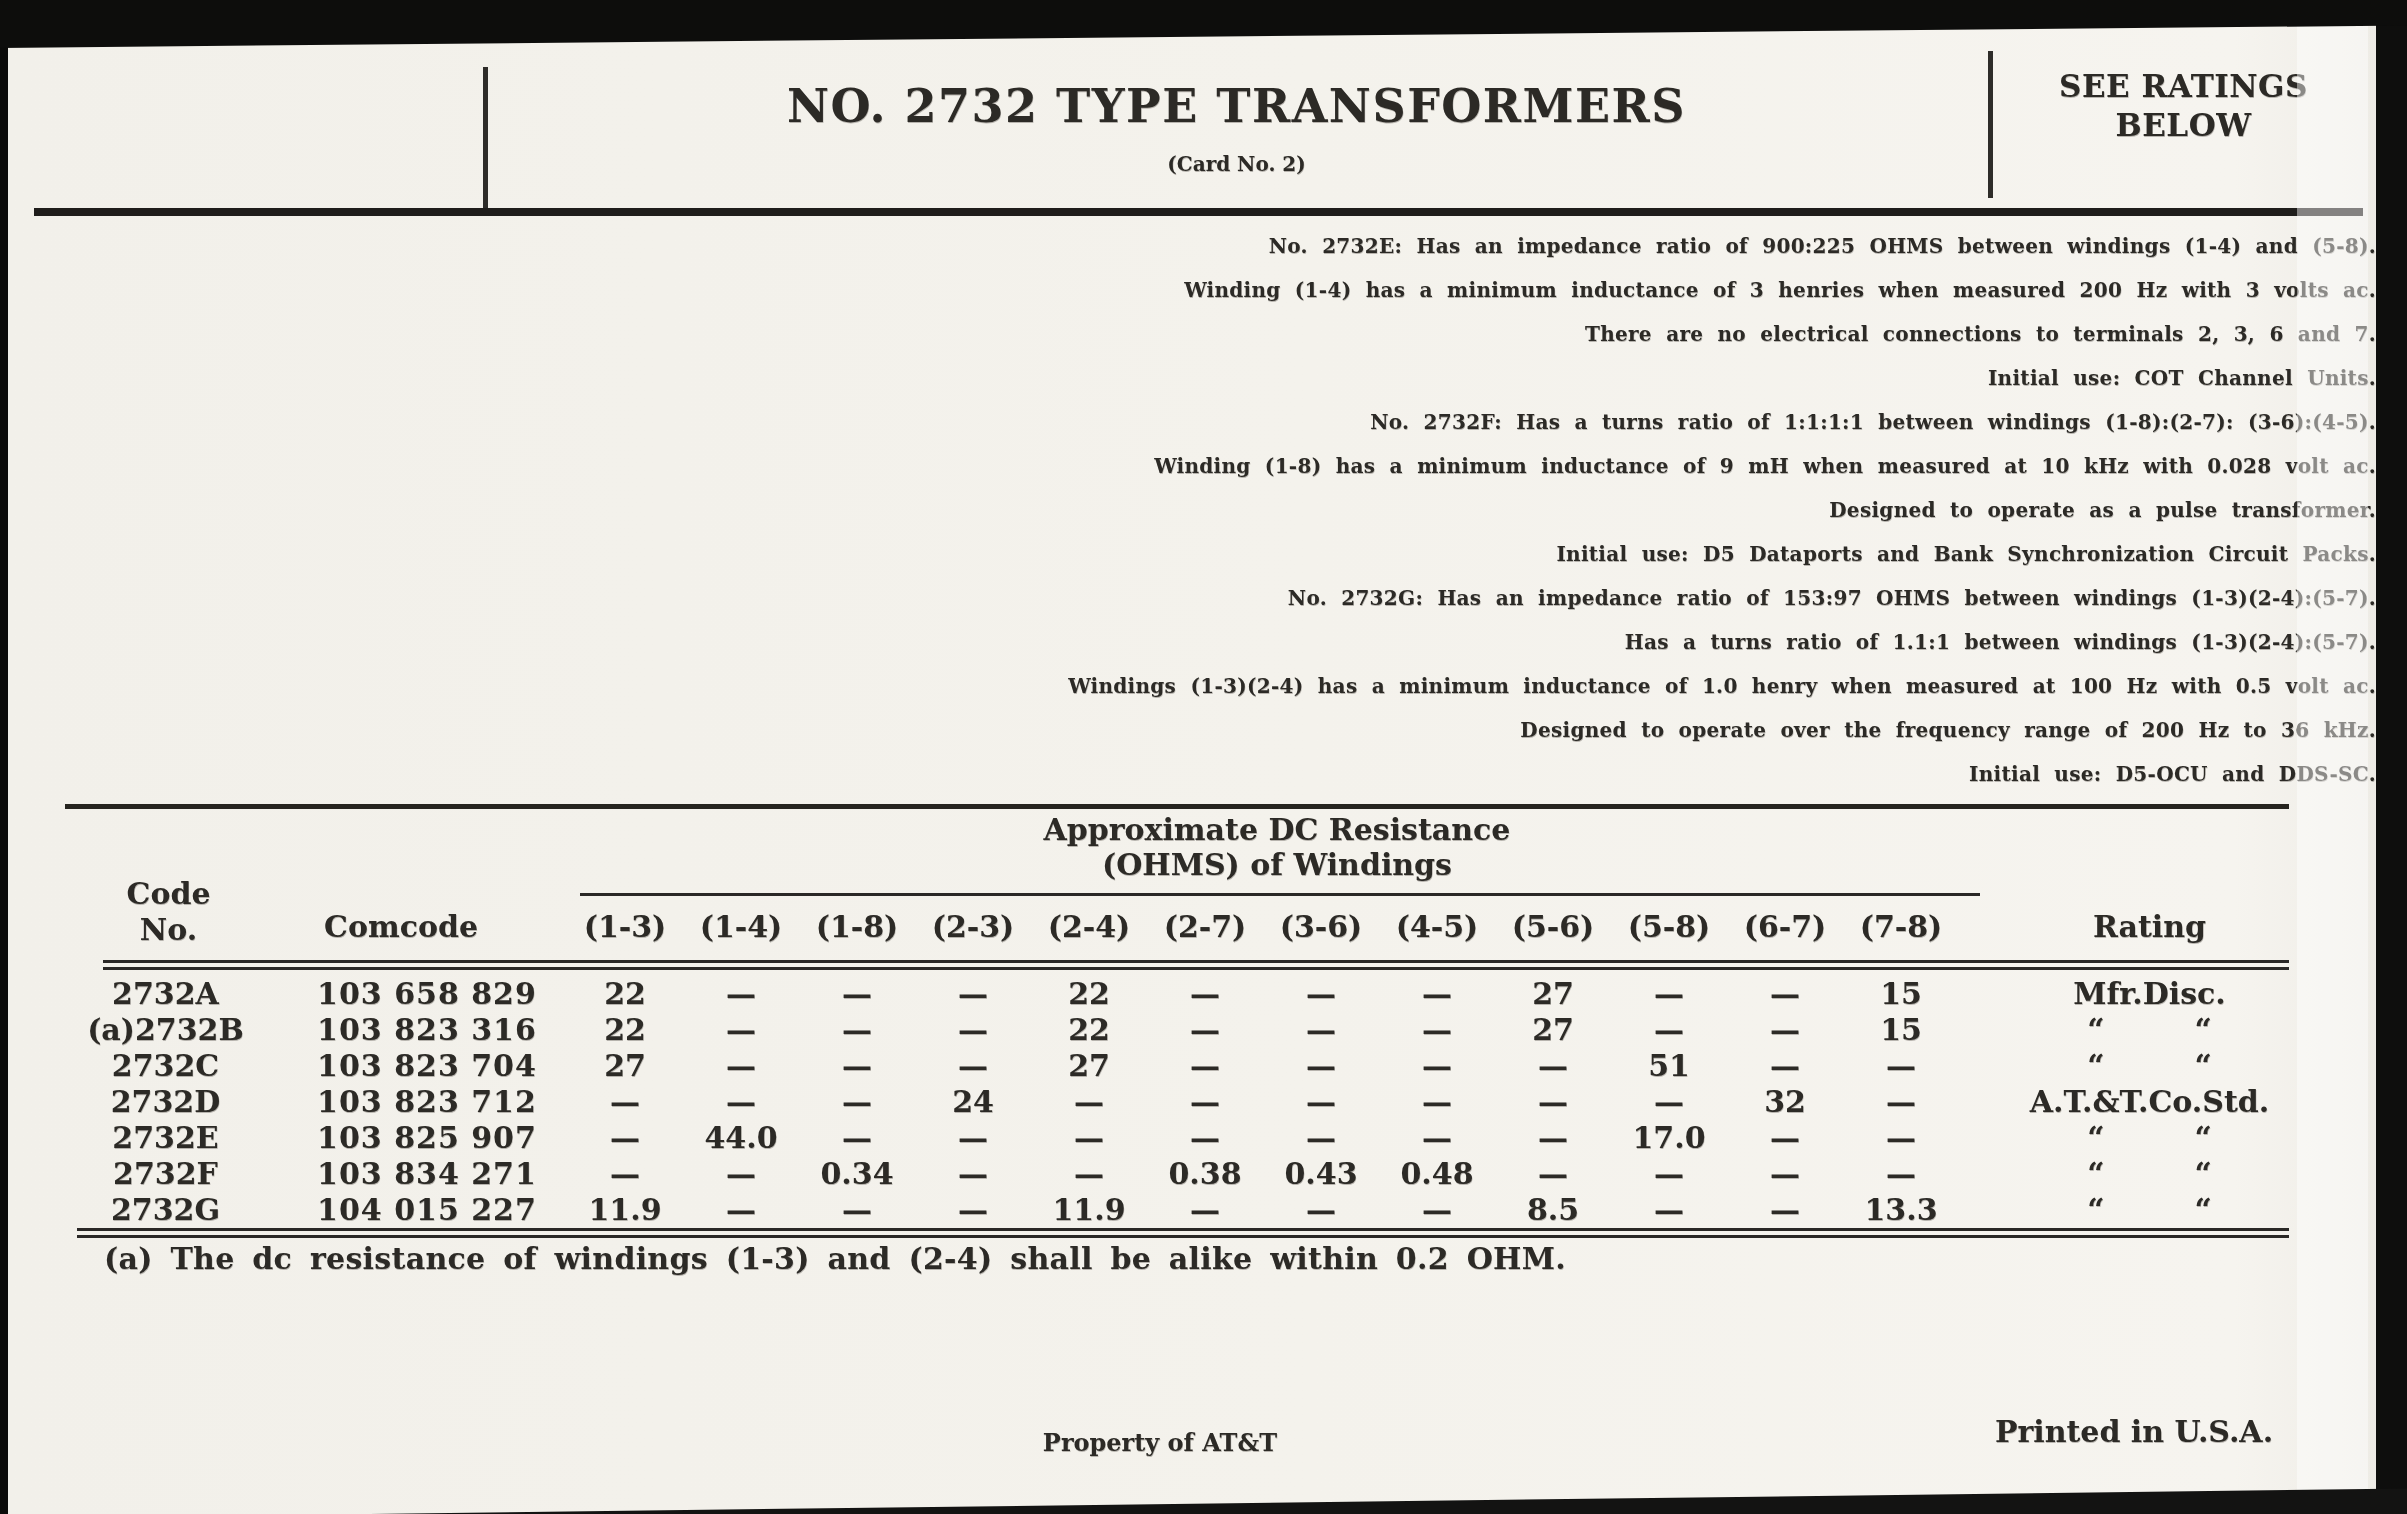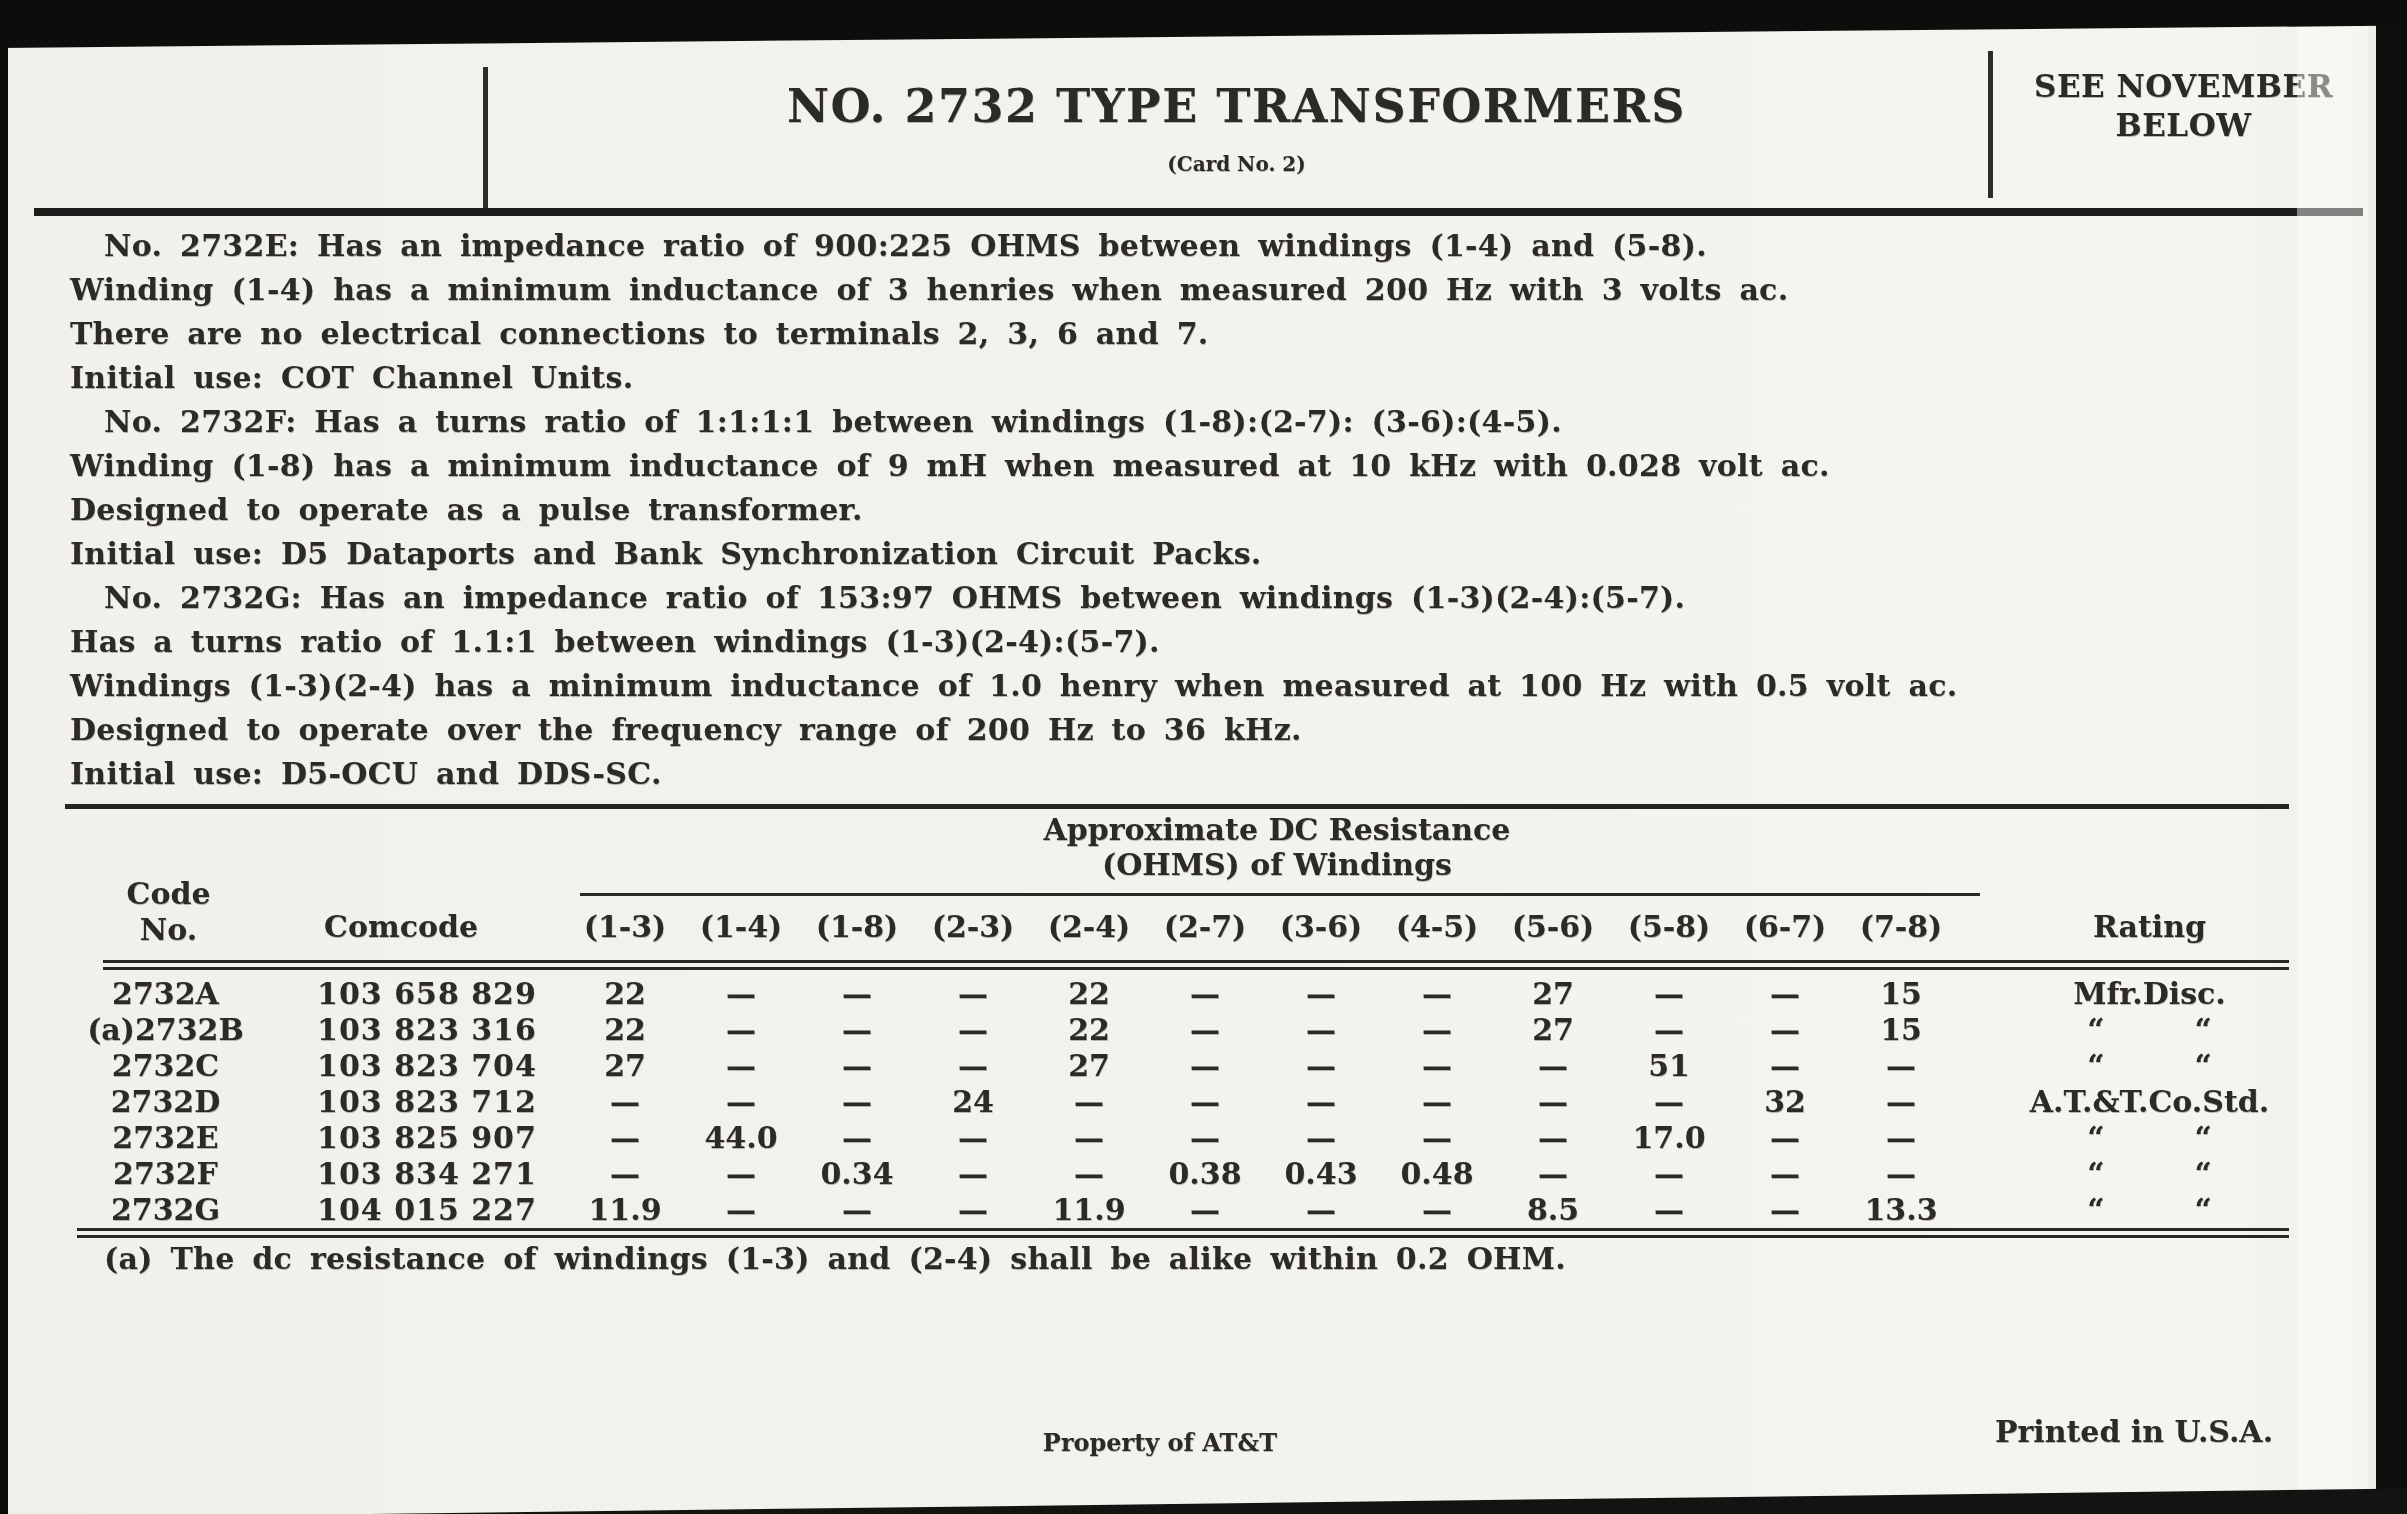--- a/index.html
+++ b/index.html
@@ -42,21 +42,21 @@
   .vline-2 { position:absolute; left:1980px; top:51px; width:5px; height:147px; background:#2e2c29; }
   .header-rule { position:absolute; left:26px; top:208px; width:2329px; height:8px; background:#1f1d1b; }
   .title-block { position:absolute; left:477px; top:79px; width:1503px; text-align:center; }
   .page-title { font-size:46px; letter-spacing:1.5px; }
   .card-subtitle { font-size:20px; margin-top:19px; }
   .ratings-block { position:absolute; left:2000px; top:67px; width:351px; text-align:center;
     font-size:31px; line-height:39px; letter-spacing:0.5px; }
 
   
   .specs { position:absolute; left:0; top:224px; width:2368px; }
-  .spec-line { height:44px; line-height:44px; font-size:30px; letter-spacing:0.3px; word-spacing:7px; }
+  .spec-line { height:44px; line-height:44px; font-size:20px; letter-spacing:0.3px; word-spacing:7px;text-align:right; }
   .ind-0 { padding-left:96px; }
   .ind-1 { padding-left:62px; }
 
   
   .tbl-rule-top { position:absolute; left:57px; top:804px; width:2224px; height:5px; background:#26241f; }
   .tbl-title { position:absolute; left:576px; width:1386px; text-align:center;
     height:36px; line-height:36px; font-size:30px; }
   .tbl-title-1 { top:812px; }
   .tbl-title-2 { top:847px; }
   .wind-rule { position:absolute; left:572px; top:893px; width:1400px; height:3px; background:#2a2826; }
@@ -92,21 +92,21 @@
 
 <div class="paper">
 
   <div class="vline-1"></div>
   <div class="vline-2"></div>
   <div class="title-block">
     <div class="page-title txt">NO. 2732 TYPE TRANSFORMERS</div>
     <div class="card-subtitle txt">(Card No. 2)</div>
   </div>
   <div class="ratings-block">
-    <div class="txt">SEE NOVEMBER</div>
+    <div class="txt">SEE RATINGS</div>
     <div class="txt">BELOW</div>
   </div>
   <div class="header-rule"></div>
 
   <div class="specs">
     <div class="spec-line txt ind-0">No. 2732E: Has an impedance ratio of 900:225 OHMS between windings (1-4) and (5-8).</div>
     <div class="spec-line txt ind-1">Winding (1-4) has a minimum inductance of 3 henries when measured 200 Hz with 3 volts ac.</div>
     <div class="spec-line txt ind-1">There are no electrical connections to terminals 2, 3, 6 and 7.</div>
     <div class="spec-line txt ind-1">Initial use: COT Channel Units.</div>
     <div class="spec-line txt ind-0">No. 2732F: Has a turns ratio of 1:1:1:1 between windings (1-8):(2-7): (3-6):(4-5).</div>

